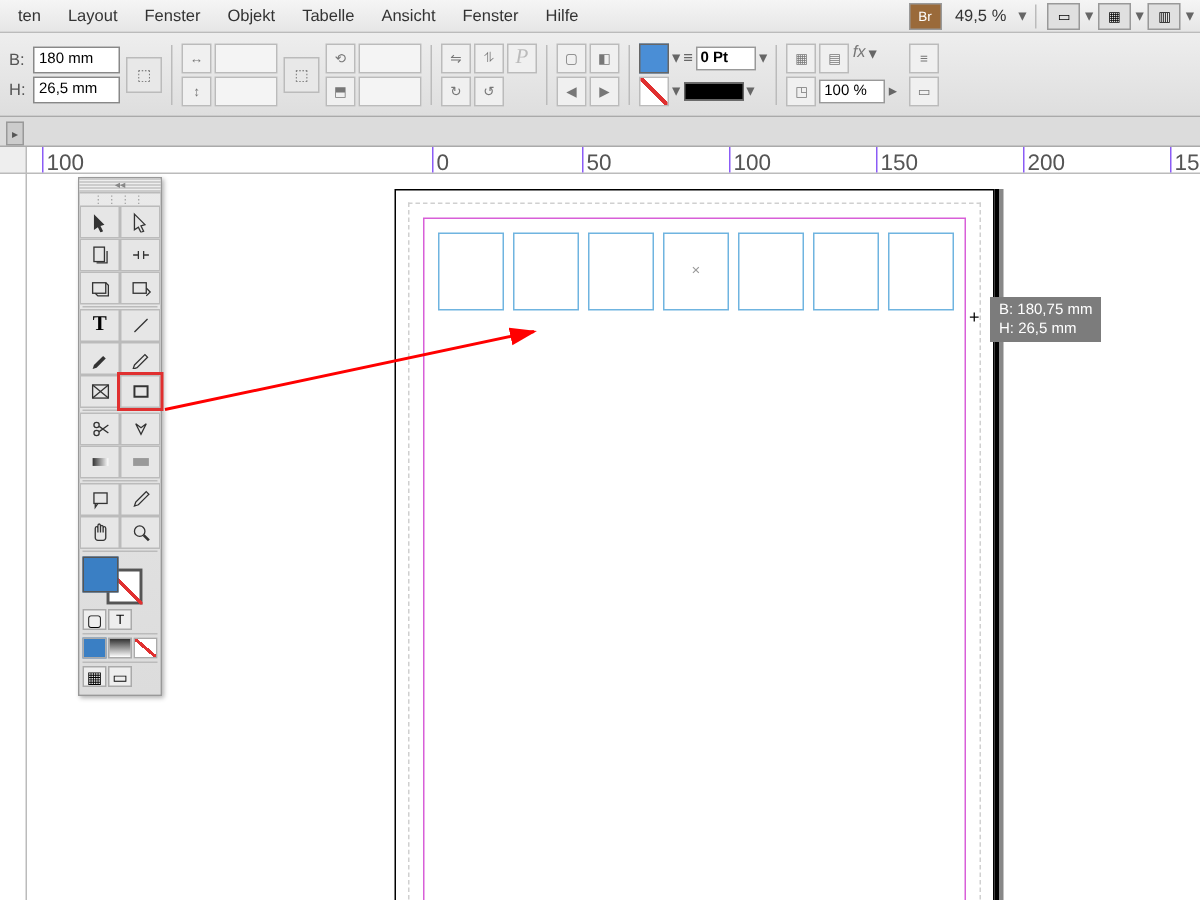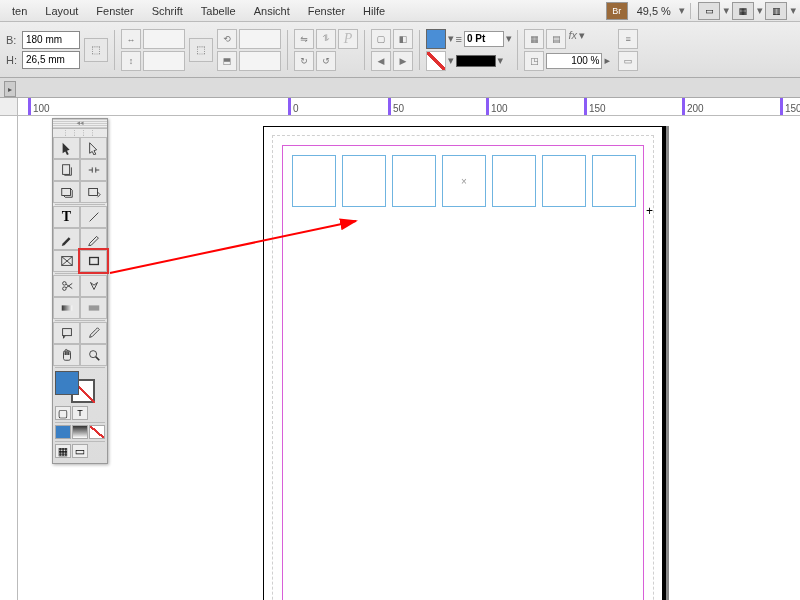--- a/index.html
+++ b/index.html
@@ -20,31 +20,31 @@
 .wh-row input { width: 58px; height: 18px; border: 1px solid #888; padding: 0 3px; font-size: 10px; background: #fff; }
 .cb-icon { width: 24px; height: 24px; border: 1px solid #bbb; background: #e8e8e8; display:flex; align-items:center; justify-content:center; font-size:10px; color:#666;}
 .cb-sep { width: 1px; height: 40px; background: #bbb; margin: 0 2px; }
 .cb-dummy { width: 42px; height: 20px; border: 1px solid #bbb; background:#f4f4f4;}
 .cb-small { width: 20px; height: 20px; border: 1px solid #bbb; background:#f0f0f0; display:flex;align-items:center;justify-content:center;font-size:9px;color:#777;}
 .cb-swatch-blue { width:20px; height:20px; background:#4a8ed6; border:1px solid #666;}
 .cb-swatch-black { width:40px; height:12px; background:#000; border:1px solid #666;}
 .cb-pt { display:flex; align-items:center; gap:2px;}
 .cb-pt input { width:40px; height:16px; border:1px solid #999; font-size:10px; padding:0 2px;font-weight:bold;}
 .cb-pct { display:flex; align-items:center; gap:2px;}
-.cb-pct input { width:56px; height:16px; border:1px solid #999; font-size:10px; padding:0 2px; text-align:right;}
+.cb-pct input { width:44px; height:16px; border:1px solid #999; font-size:10px; padding:0 2px; text-align:left;}
 
 
 .tabbar { height: 20px; background: #dcdcdc; border-bottom: 1px solid #aaa; display: flex; align-items: flex-end; padding-left: 20px; }
 .tabbar .sidebtn { position:absolute; left:4px; width:12px; height:16px; background:#ccc; border:1px solid #999; display:flex;align-items:center;justify-content:center;font-size:8px;color:#555;}
 .tab { background: #f5f5f5; border: 1px solid #aaa; border-bottom: none; padding: 2px 8px; font-size: 10px; color:#444; display:flex; align-items:center; gap:6px;}
 .tab .close { color:#888; font-size:10px; }
 
 
 .ruler-h { height: 18px; background: #fff; border-bottom: 1px solid #bbb; position: relative; margin-left: 18px; overflow:hidden;}
-.ruler-h .tick { position:absolute; top:0; height:18px; border-left:3px solid #8b5cf6; font-size:10px; color:#555; padding-left:2px; line-height:22px;}
+.ruler-h .tick { position:absolute; top:0; height:18px; border-left:1px solid #8b5cf6; font-size:15px; color:#555; padding-left:2px; line-height:22px;}
 .ruler-corner { position:absolute; left:0; top:98px; width:18px; height:18px; background:#eee; border-right:1px solid #bbb; border-bottom:1px solid #bbb;}
 .ruler-v { position:absolute; left:0; top:116px; width:18px; bottom:0; background:#fff; border-right:1px solid #bbb;}
 
 
 .canvas { position:absolute; left:18px; top:116px; right:0; bottom:0; background:#fff; overflow:hidden;}
 .page { position:absolute; left:245px; top:10px; width:400px; height:560px; background:#fff; border:1px solid #000; box-shadow: 3px 0 0 #000, 6px 0 0 #888;}
 .page .margin { position:absolute; left:18px; top:18px; right:18px; bottom:0; border:1px solid #d85fd8;}
 .page .bleed { position:absolute; left:8px; top:8px; right:8px; bottom:0; border:1px dashed #d0d0d0;}
 .frames { position:absolute; left:28px; top:28px; display:flex; gap:6px;}
 .frame { width:44px; height:52px; border:1px solid #6fb4e0; background:transparent;}
@@ -77,21 +77,21 @@
 .toolbox .mini.none{background:#fff;position:relative;}
 .toolbox .mini.none::after{content:"";position:absolute;inset:0;background:linear-gradient(to top right,transparent 44%,#e03030 44%,#e03030 56%,transparent 56%);}
 </style>
 </head>
 <body>
 
 <div class="menubar">
   <span class="item">ten</span>
   <span class="item">Layout</span>
   <span class="item">Fenster</span>
-  <span class="item">Schrift</span>
+  <span class="item">Objekt</span>
   <span class="item">Tabelle</span>
   <span class="item">Ansicht</span>
   <span class="item">Fenster</span>
   <span class="item">Hilfe</span>
   <span class="spacer"></span>
   <span class="btn" style="background:#9a6a3a;color:#fff;font-weight:normal">Br</span>
   <span class="zoom">49,5 %</span>
   <span style="color:#666">▾</span>
   <span style="width:1px;height:16px;background:#bbb;margin:0 4px"></span>
   <span class="btn">▭</span>
@@ -225,20 +225,24 @@
       <div class="frame"></div>
       <div class="frame"></div>
       <div class="frame"></div>
       <div class="frame center"></div>
       <div class="frame"></div>
       <div class="frame"></div>
       <div class="frame"></div>
     </div>
   </div>
   <div class="tip-cursor" style="left:628px; top:88px">+</div>
+  <div class="tip" style="left:642px; top:82px">
+    <div>B: 180,75 mm</div>
+    <div>H: 26,5 mm</div>
+  </div>
 </div>
 
 <svg class="arrow-svg" style="left:108px; top:215px" width="260" height="70">
   <defs>
       <marker id="ah" markerWidth="10" markerHeight="10" refX="8" refY="3" orient="auto">
         <path d="M0,0 L9,3 L0,6 Z" fill="#ff0000"></path>
       </marker>
     </defs>
   <line x1="2" y1="58" x2="248" y2="6" stroke="#ff0000" stroke-width="2" marker-end="url(#ah)"></line>
 </svg>

